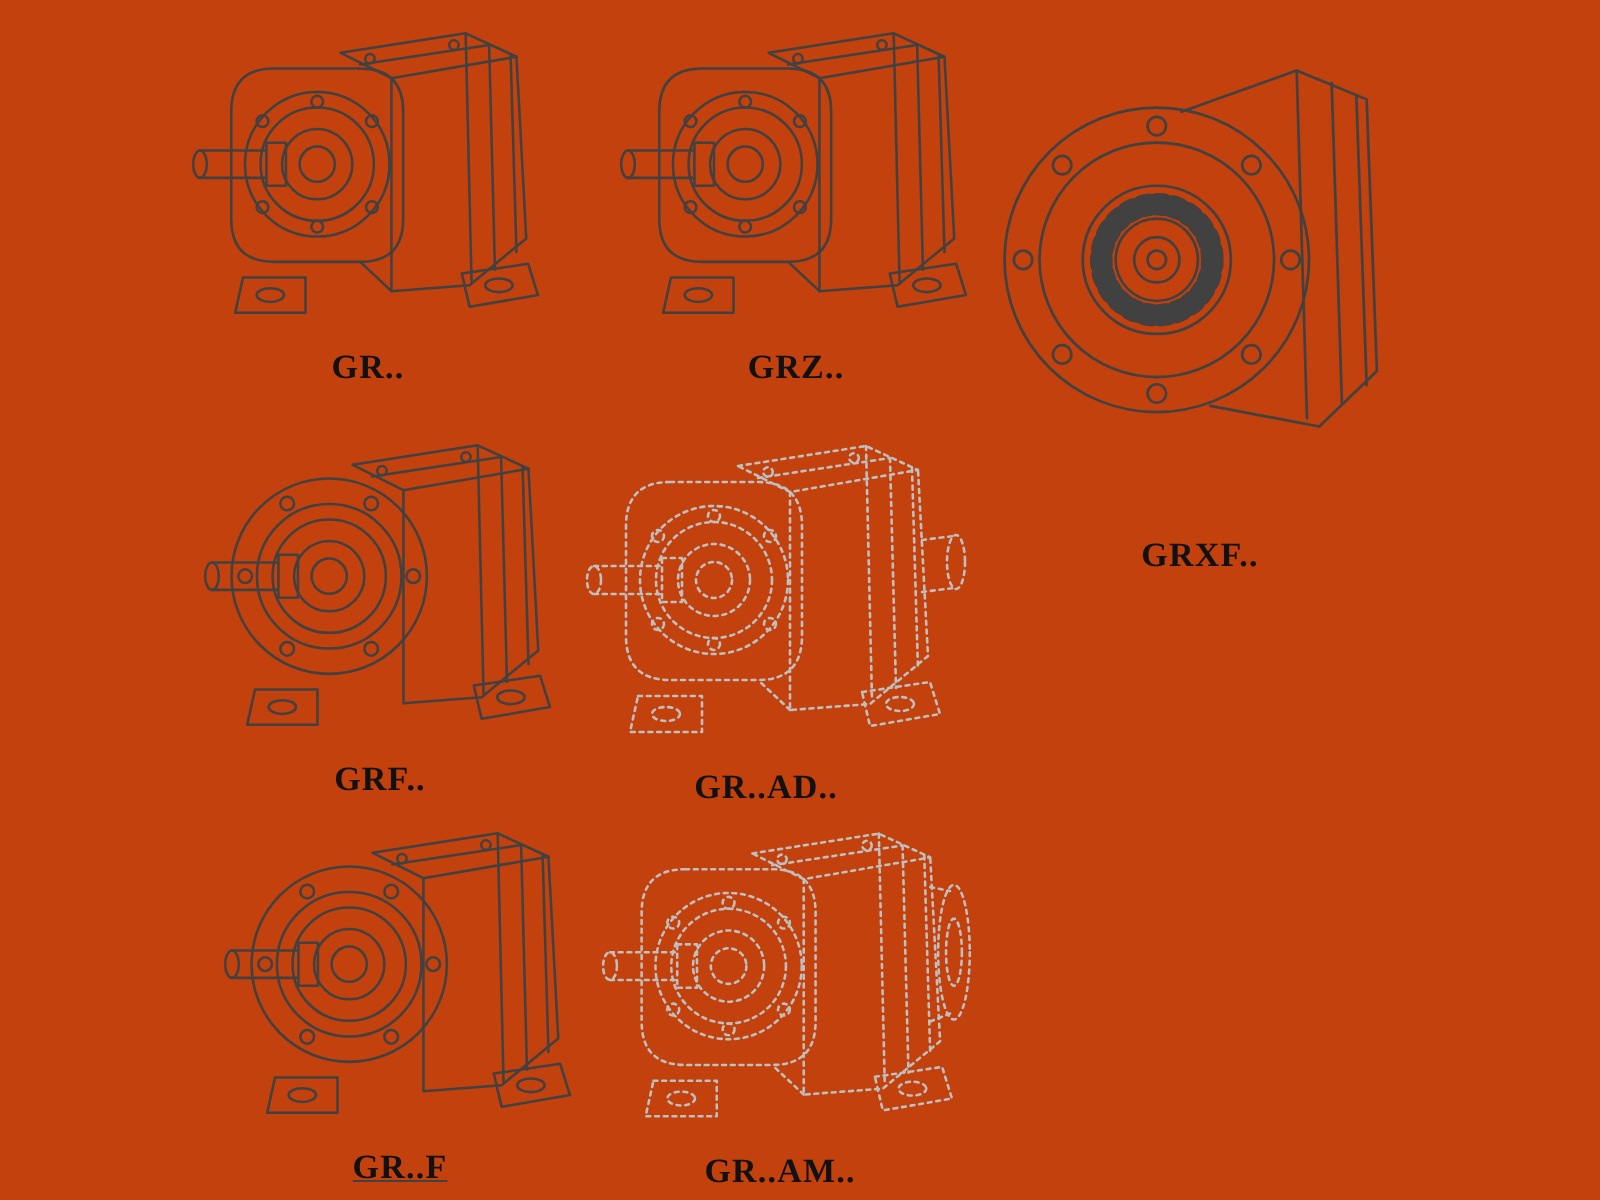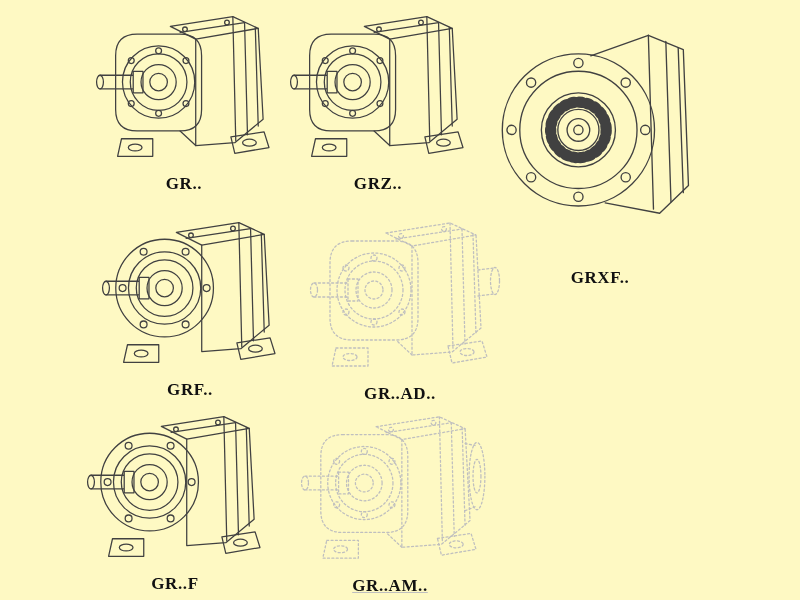--- a/index.html
+++ b/index.html
@@ -3,21 +3,21 @@
 <meta charset="utf-8">
 <style>
   * { margin:0; padding:0; box-sizing:border-box; }
   html,body { width:800px; height:600px; }
   body {
     background:#ffffff;
     font-family:"Liberation Serif", serif;
     position:relative;
     overflow:hidden;
   }
-  .canvas { position:absolute; left:0; top:0; width:800px; height:600px; background:#fef9c3; }
+  .canvas { position:absolute; left:0; top:0; width:800px; height:600px; background:#c2410c; }
   .fig { position:absolute; display:flex; flex-direction:column; align-items:center; }
   .fig svg { display:block; }
   .lbl {
     font-family:"Liberation Serif", serif;
     font-weight:700;
     font-size:17px;
     letter-spacing:.6px;
     color:var(--label,#111);
     margin-top:4px;
     white-space:nowrap;
@@ -144,60 +144,60 @@
 
 <div class="canvas">
 
   <div class="fig solid" style="left:86px; top:2px;">
     <svg width="196" height="168" viewBox="0 0 200 172">
         <use href="#sym-gr"></use>
       </svg>
     <div class="lbl">GR..</div>
   </div>
 
-  <div class="fig solid" style="left:280px; top:2px;">
+  <div class="fig solid" style="left:300px; top:2px;">
     <svg width="196" height="168" viewBox="0 0 200 172">
         <use href="#sym-gr"></use>
       </svg>
     <div class="lbl">GRZ..</div>
   </div>
 
   <div class="fig solid" style="left:492px; top:4px;">
     <svg width="216" height="258" viewBox="0 0 210 210" preserveAspectRatio="xMidYMid meet">
         <use href="#sym-grxf"></use>
       </svg>
     <div class="lbl" style="margin-top:6px;font-family:Liberation Serif, serif;">GRXF..</div>
   </div>
 
   <div class="fig solid" style="left:92px; top:208px;">
     <svg width="196" height="168" viewBox="0 0 200 172">
         <use href="#sym-grf"></use>
       </svg>
     <div class="lbl">GRF..</div>
   </div>
 
-  <div class="fig ghost" style="left:298px; top:208px;">
+  <div class="fig ghost" style="left:281px; top:208px;">
     <svg width="204" height="172" viewBox="0 0 200 172">
       <use href="#sym-gr"></use>
       <g class="ovl" fill="none" stroke="currentColor" stroke-width="1.3" stroke-linecap="round">
         <path d="M178 62 L194 60 M178 88 L194 86"></path>
         <ellipse cx="195" cy="73" rx="4.5" ry="13.5"></ellipse>
       </g>
     </svg>
     <div class="lbl">GR..AD..</div>
   </div>
 
-  <div class="fig solid" style="left:77px; top:402px;">
+  <div class="fig solid" style="left:102px; top:402px;text-decoration:underline;">
     <svg width="196" height="168" viewBox="0 0 200 172">
         <use href="#sym-grf"></use>
       </svg>
     <div class="lbl">GR..F</div>
   </div>
 
-  <div class="fig ghost" style="left:290px; top:402px;text-decoration:underline;">
+  <div class="fig ghost" style="left:290px; top:402px;">
     <svg width="200" height="170" viewBox="0 0 200 172">
       <use href="#sym-gr"></use>
       <g class="ovl" fill="none" stroke="currentColor" stroke-width="1.3" stroke-linecap="round">
         <path d="M176 42 L186 44 M176 110 L186 106"></path>
         <ellipse cx="188" cy="75" rx="8" ry="34"></ellipse>
         <ellipse cx="188" cy="75" rx="4" ry="17"></ellipse>
       </g>
     </svg>
     <div class="lbl">GR..AM..</div>
   </div>

